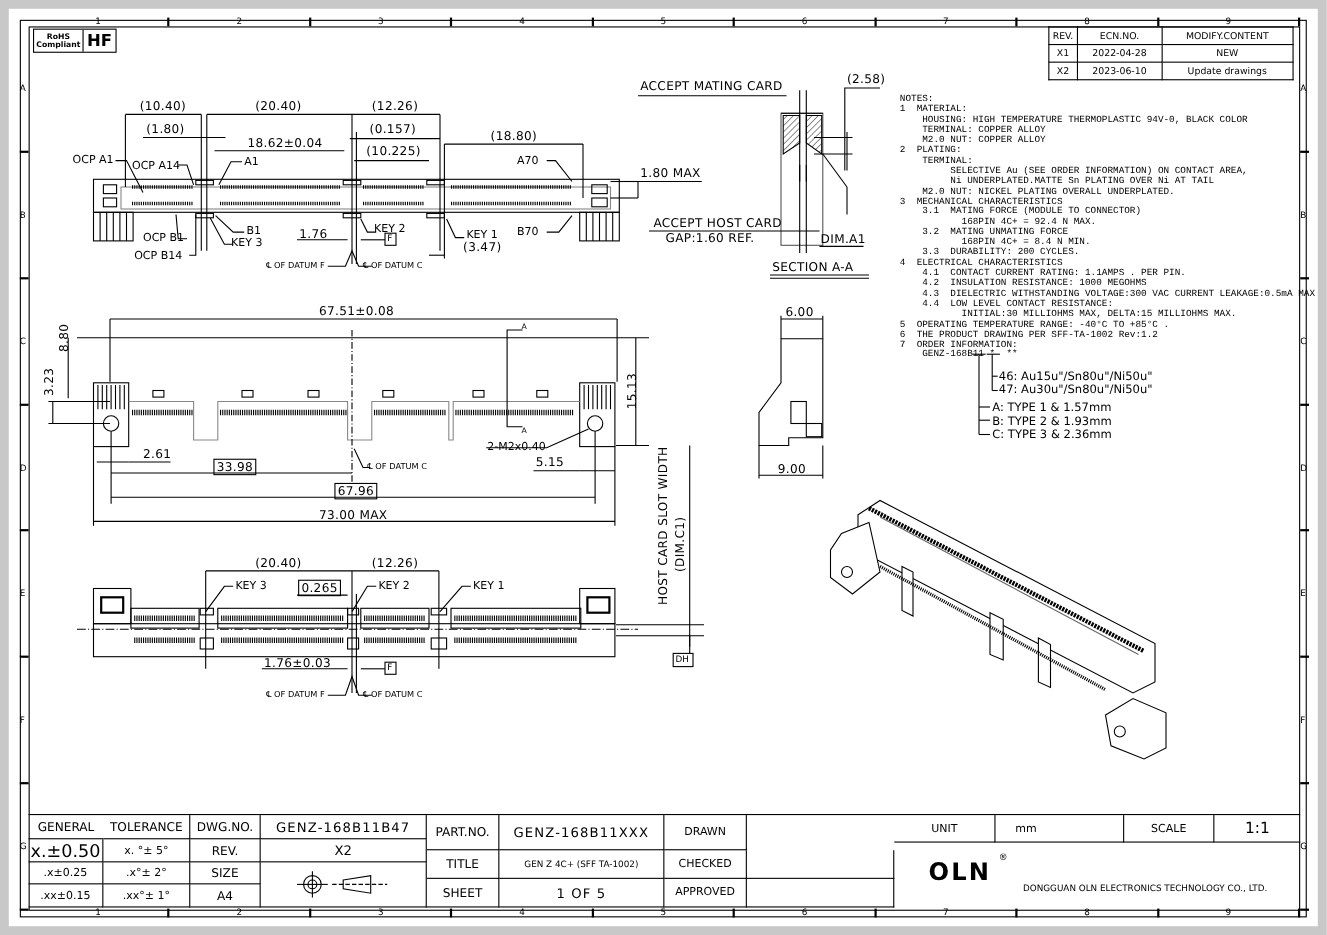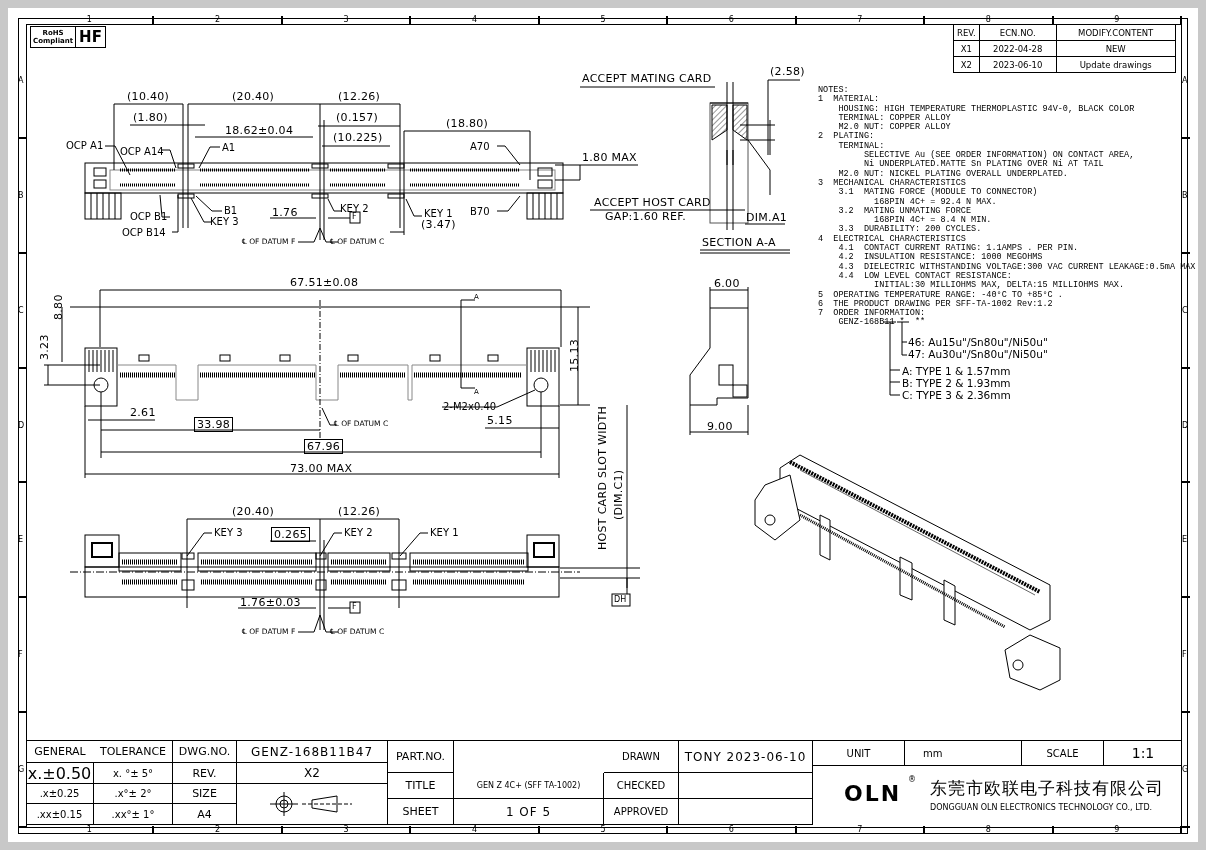--- a/index.html
+++ b/index.html
@@ -481,34 +481,33 @@
           <circle cx="22" cy="12" r="4"></circle>
         <line x1="8" y1="12" x2="36" y2="12"></line>
           <line x1="22" y1="0" x2="22" y2="24"></line>
         <path d="M50 8 L75 4 L75 20 L50 16 Z"></path>
           <line x1="40" y1="12" x2="90" y2="12" stroke-dasharray="4 2"></line>
       </g>
     </svg>
   </div>
 
   <div class="cell" style="left:362px;top:0;width:66px;height:32px">PART.NO.</div>
+  <div class="cell" style="left:428px;top:0;width:150px;height:32px;font-size:12px;letter-spacing:1px">GENZ-168B11XXX</div>
   <div class="cell" style="left:362px;top:32px;width:66px;height:26px">TITLE</div>
   <div class="cell" style="left:428px;top:32px;width:150px;height:26px;font-size:8px">GEN Z 4C+ (SFF TA-1002)</div>
   <div class="cell" style="left:362px;top:58px;width:66px;height:26px">SHEET</div>
   <div class="cell" style="left:428px;top:58px;width:150px;height:26px;font-size:12px;letter-spacing:1px">1 OF 5</div>
 
   <div class="cell" style="left:578px;top:0;width:75px;height:32px;font-size:10px">DRAWN</div>
-  <div class="cell" style="left:653px;top:0;width:134px;height:32px;font-size:12px;letter-spacing:1px">TONY 2023-06-10</div>
   <div class="cell" style="left:578px;top:32px;width:75px;height:26px;font-size:10px">CHECKED</div>
   <div class="cell" style="left:653px;top:32px;width:134px;height:26px"></div>
   <div class="cell" style="left:578px;top:58px;width:75px;height:26px;font-size:10px">APPROVED</div>
   <div class="cell" style="left:653px;top:58px;width:134px;height:26px"></div>
 
   <div class="cell" style="left:787px;top:0;width:92px;height:25px;font-size:10px">UNIT</div>
   <div class="cell" style="left:879px;top:0;width:117px;height:25px;font-size:10px;justify-content:flex-start;padding-left:18px">mm</div>
   <div class="cell" style="left:996px;top:0;width:82px;height:25px;font-size:10px">SCALE</div>
   <div class="cell" style="left:1078px;top:0;width:78px;height:25px;font-size:14px;border-right:none">1:1</div>
 
   <div class="abs" style="left:818px;top:40px;font-size:22px;font-weight:900;letter-spacing:2px;font-family:'DejaVu Sans',sans-serif">OLN</div>
   <div class="abs" style="left:882px;top:34px;font-size:8px">®</div>
-  <div class="abs" style="left:904px;top:36px;font-size:17px;letter-spacing:1px">东莞市欧联电子科技有限公司</div>
   <div class="abs" style="left:904px;top:62px;font-size:8px">DONGGUAN OLN ELECTRONICS TECHNOLOGY CO., LTD.</div>
 </div>
 
 </body></html>

